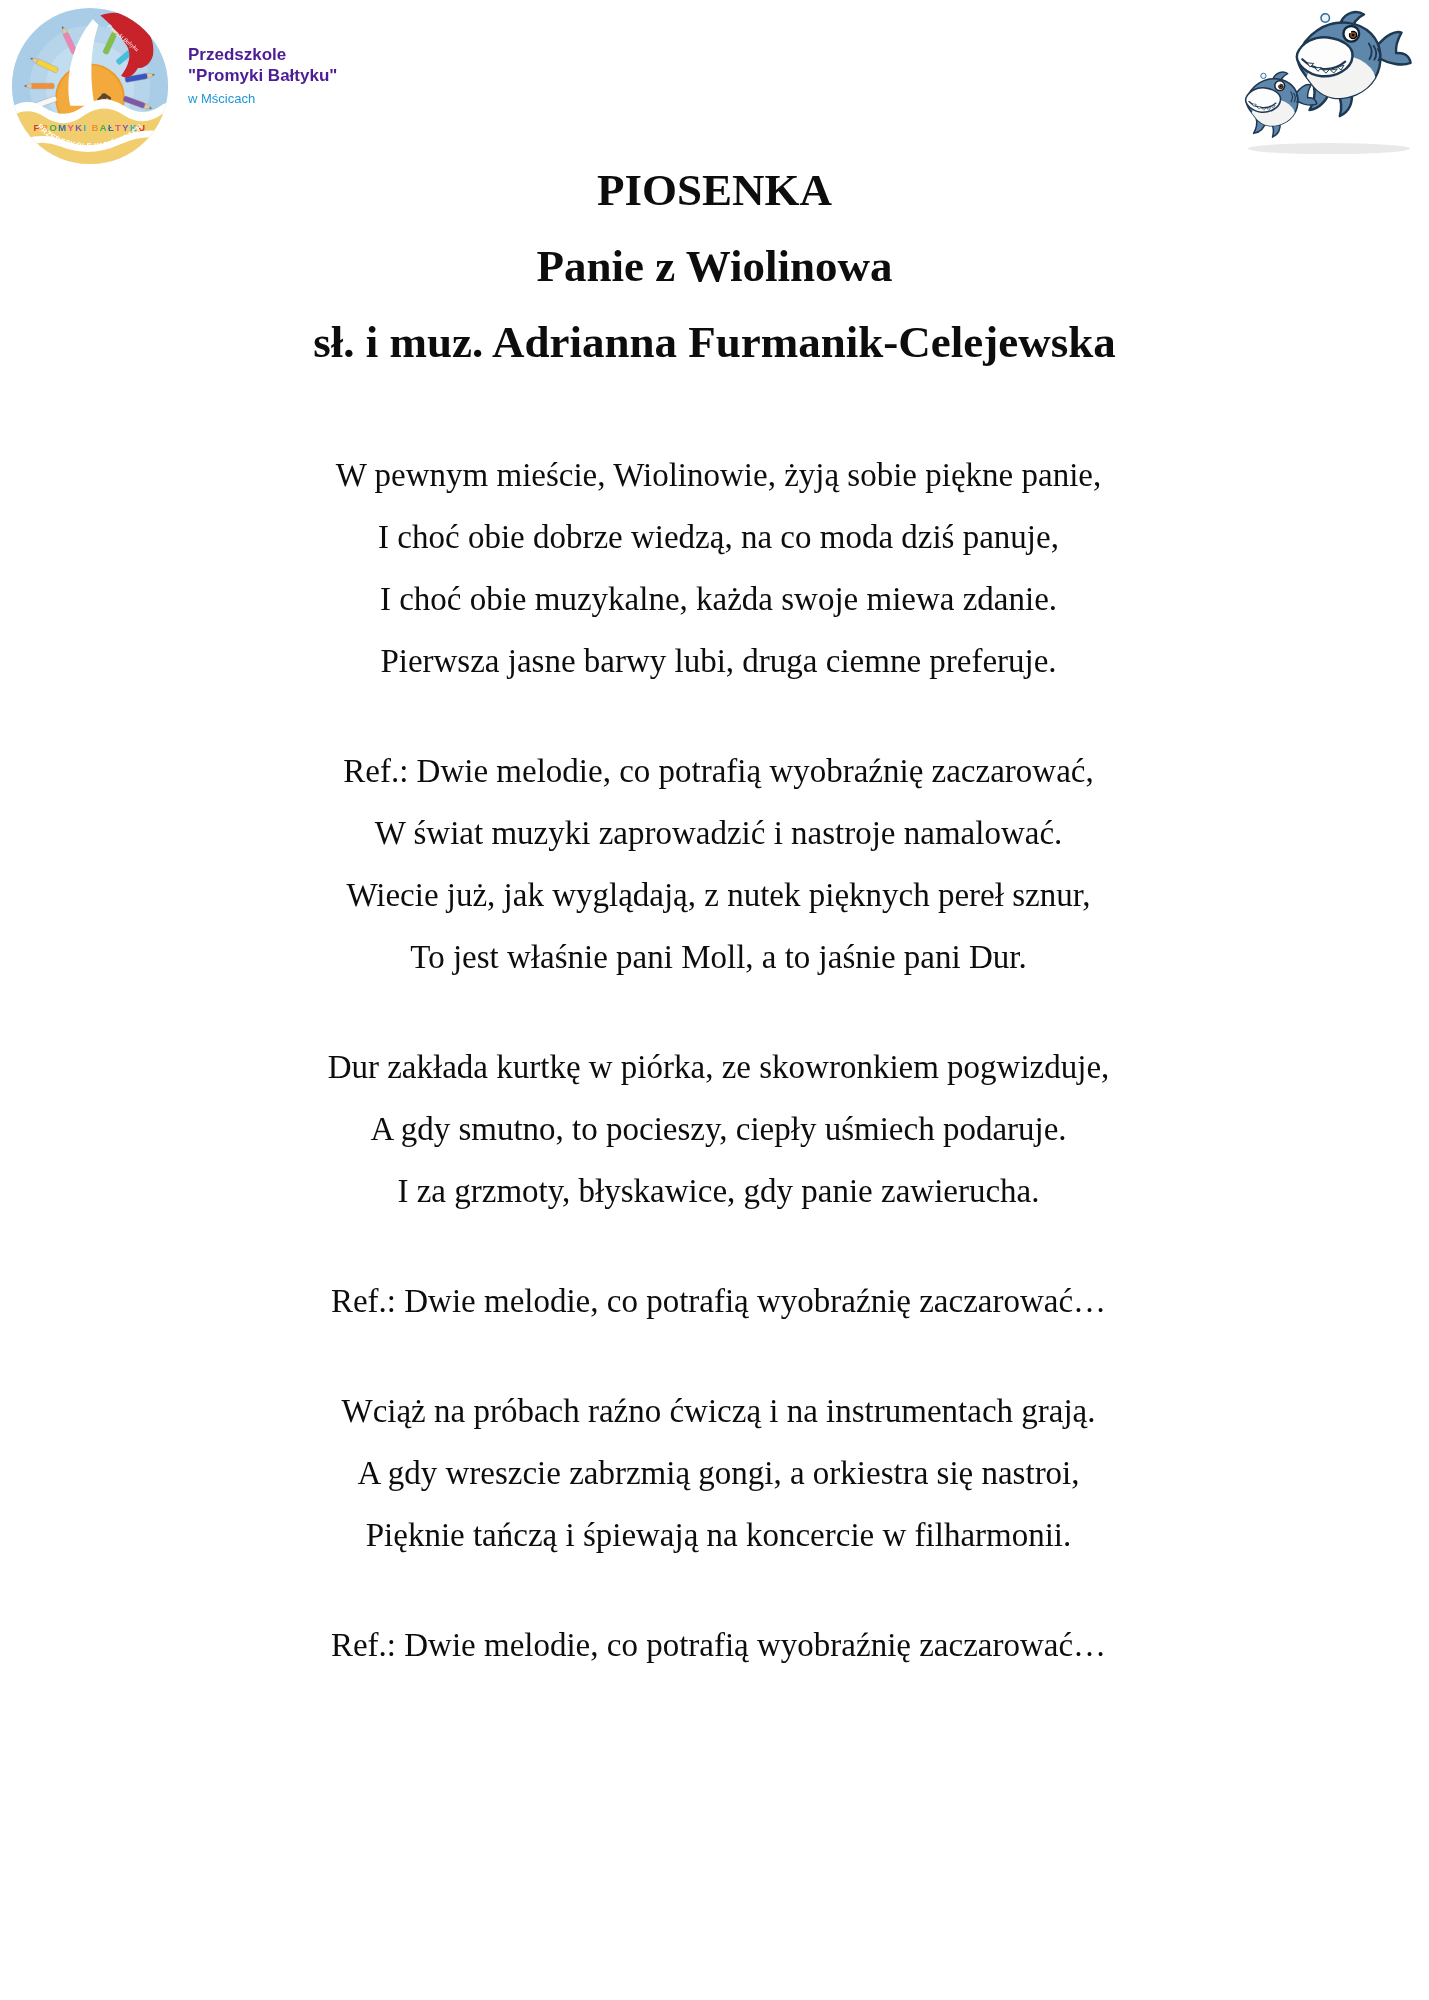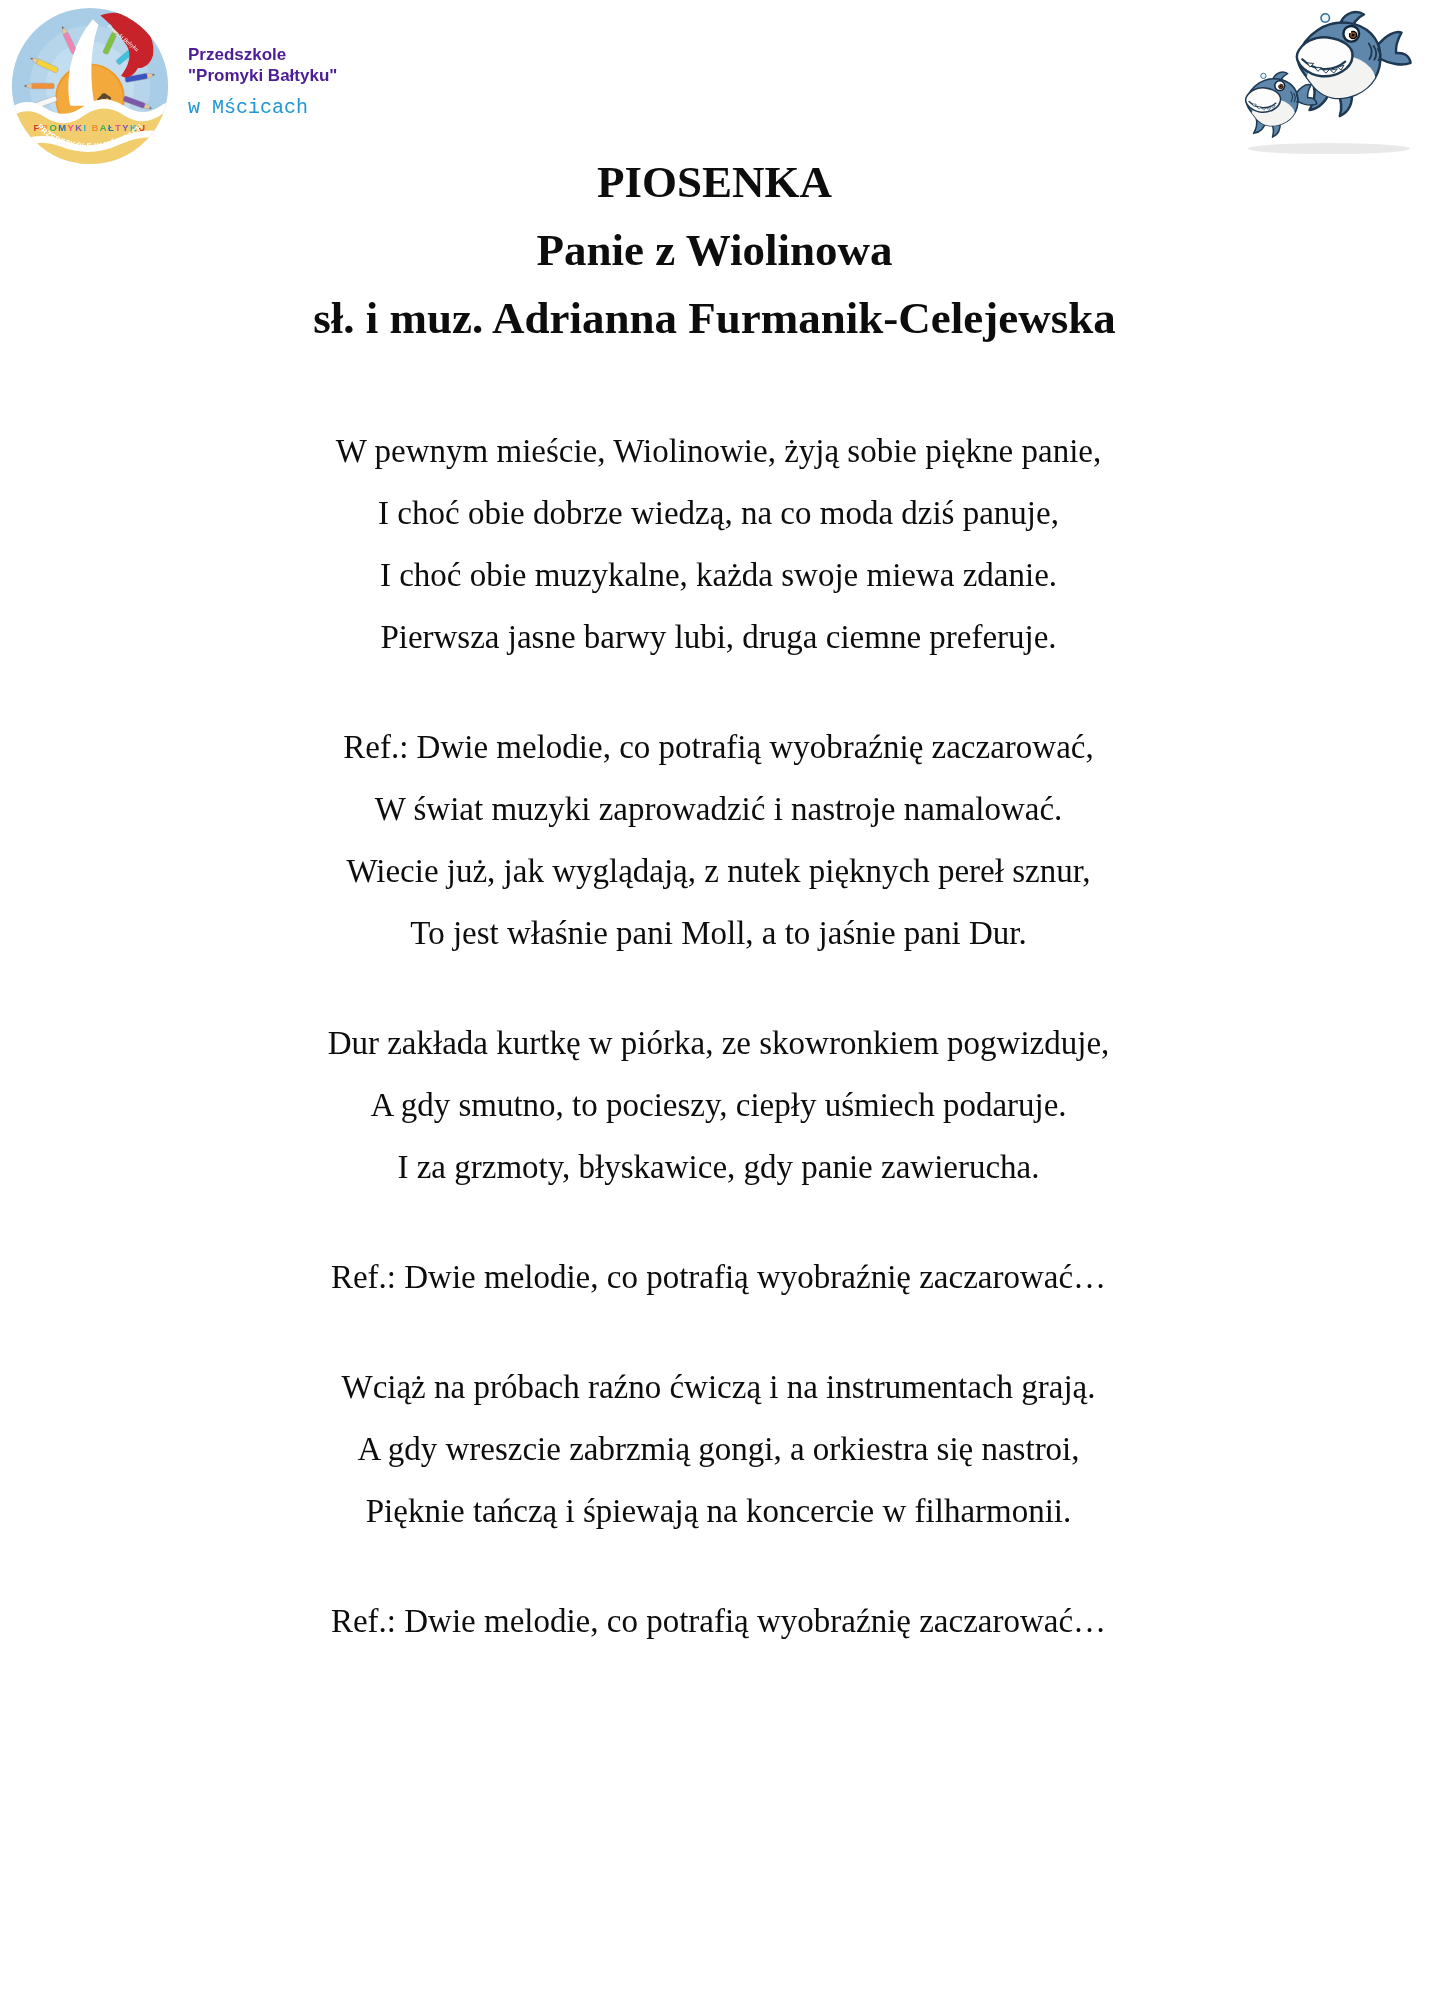--- a/index.html
+++ b/index.html
@@ -13,26 +13,26 @@
     display: flex; justify-content: space-between; align-items: flex-start;
     height: 166px; padding: 6px 8px 0 10px;
   }
   .brand { display: flex; align-items: flex-start; }
   .logo-badge { width: 160px; height: 160px; flex: 0 0 auto; }
   .school-text {
     margin-left: 18px; margin-top: 38px;
     font-family: "Liberation Sans", sans-serif;
   }
   .school-name { font-size: 17px; font-weight: bold; color: #4c1d95; line-height: 21px; }
-  .school-loc  { font-size: 20px; font-weight: normal; color: #2196d6; line-height: 20px; margin-top: 12px; font-family: Liberation Mono, monospace; }
+  .school-loc  { font-size: 13px; font-weight: normal; color: #2196d6; line-height: 20px; margin-top: 3px; }
   .mascot { width: 172px; height: 162px; margin-right: 6px; flex: 0 0 auto; }
   
   .title-block { text-align: center; margin-top: -18px; }
   .title-block h1, .title-block h2 {
-    margin: 0; font-size: 45px; font-weight: bold; line-height: 68px; color: #0d0d0d;
+    margin: 8px; font-size: 45px; font-weight: bold; line-height: 68px; color: #0d0d0d;
   }
   
   .lyrics { margin-top: 68px; text-align: center; padding-left: 8px; }
   .stanza { margin: 0 0 48px 0; }
   .stanza p { margin: 0; font-size: 33px; line-height: 62px; white-space: nowrap; }
 </style>
 </head>
 <body>
 
 <div class="page">

